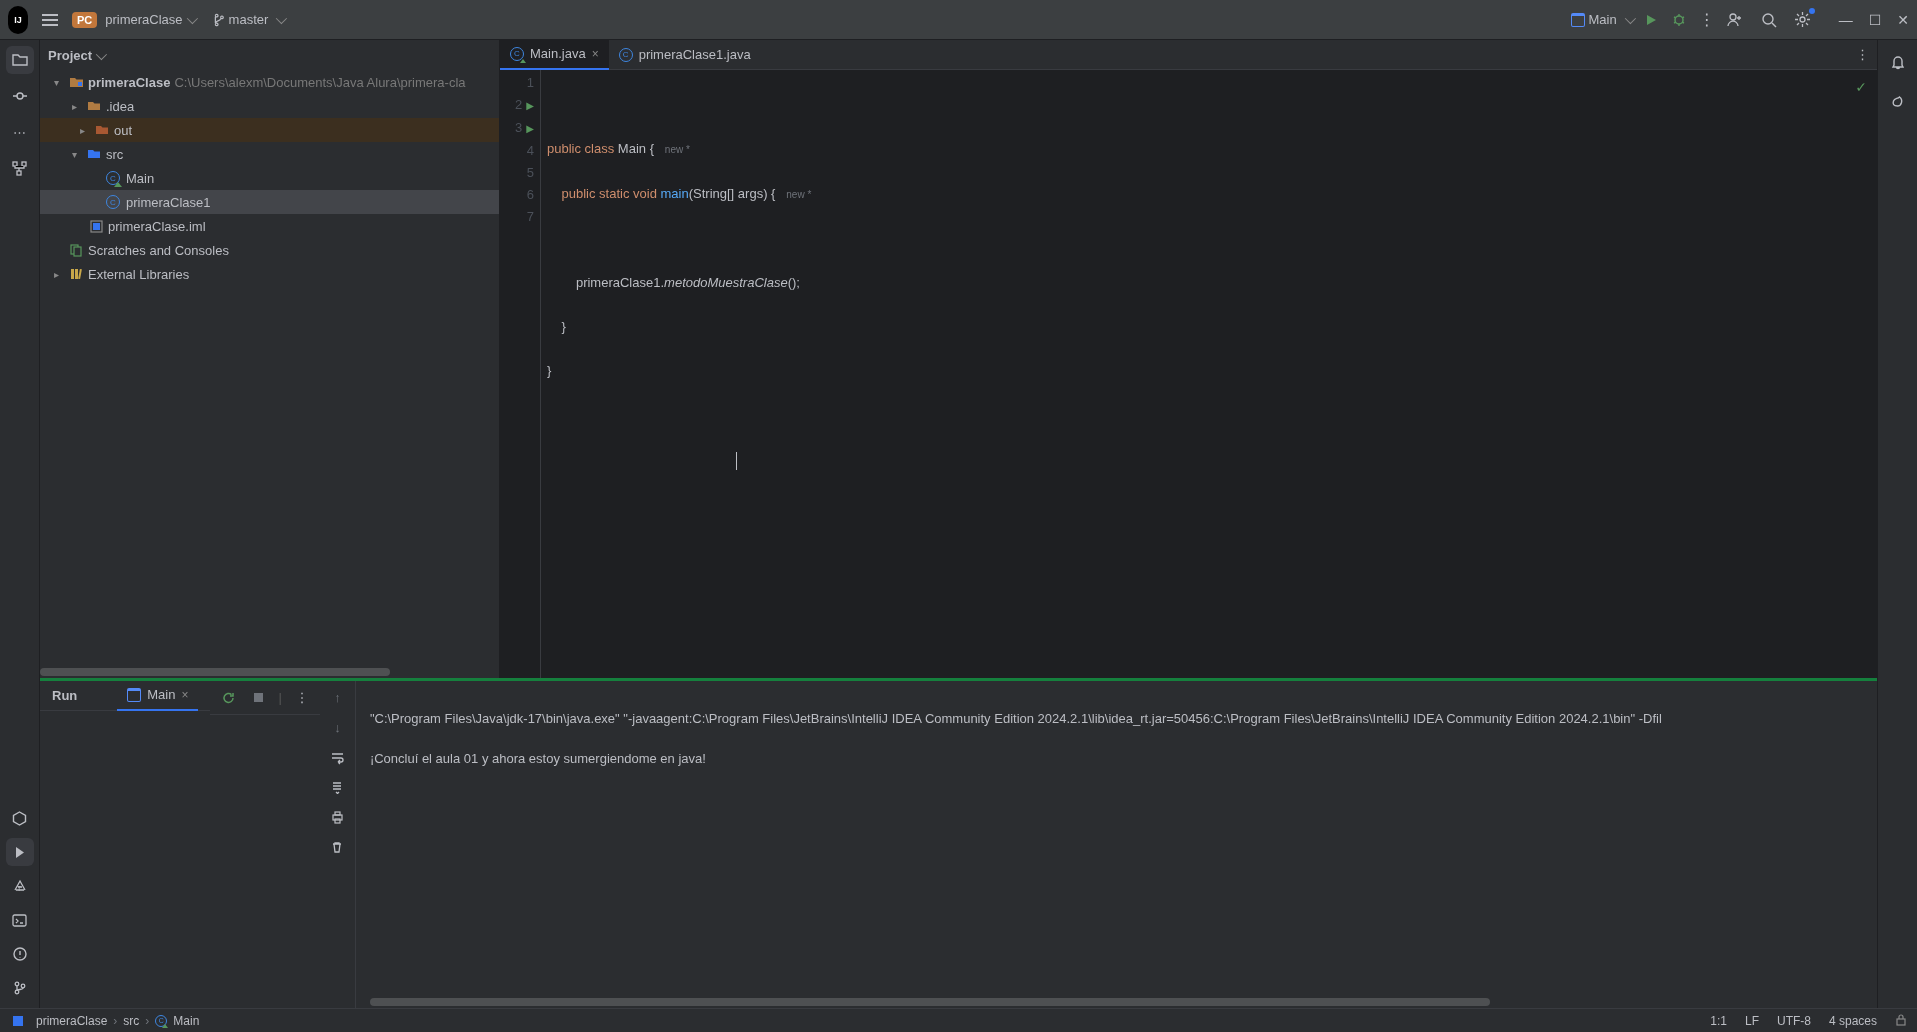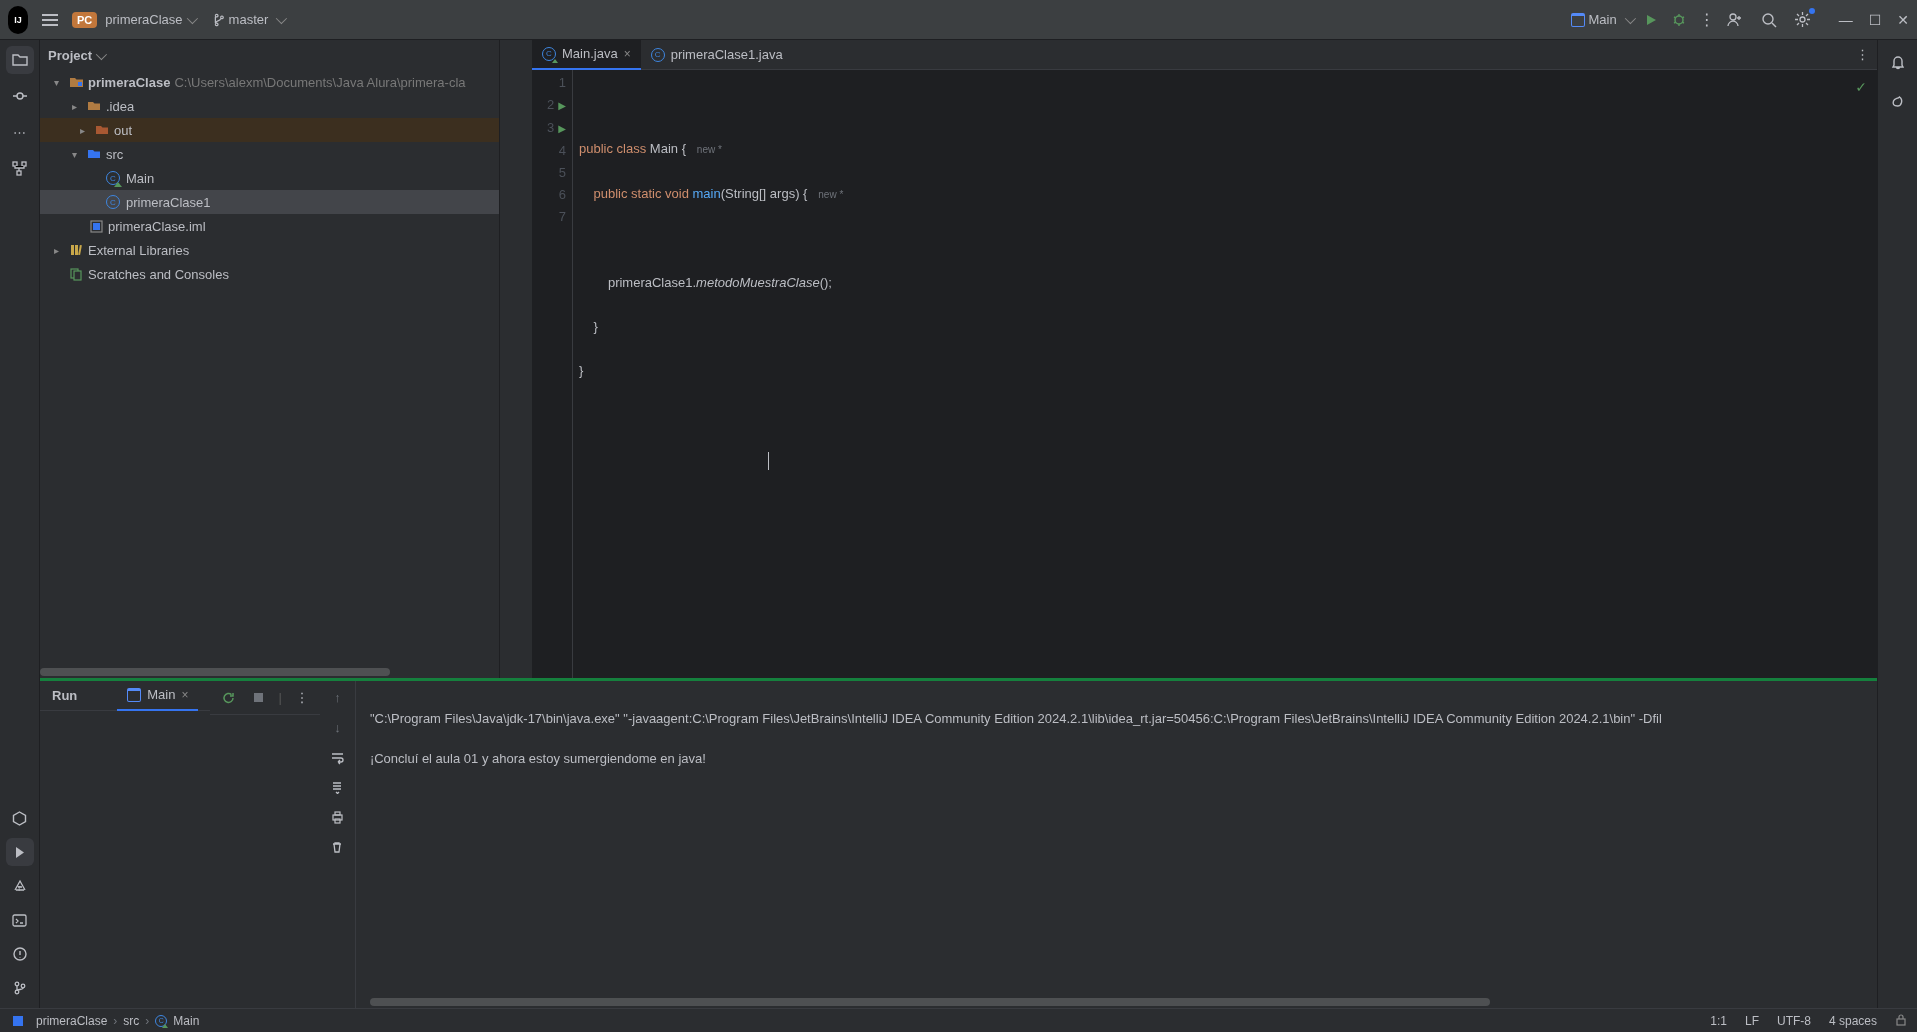--- a/index.html
+++ b/index.html
@@ -221,21 +221,21 @@
             <circle cx="5" cy="4" r="1.8" fill="none" stroke="#bcbec4" stroke-width="1.3"></circle>
             <circle cx="5" cy="12" r="1.8" fill="none" stroke="#bcbec4" stroke-width="1.3"></circle>
             <circle cx="11" cy="6" r="1.8" fill="none" stroke="#bcbec4" stroke-width="1.3"></circle>
             <path stroke="#bcbec4" stroke-width="1.3" d="M5 6v4M11 8c0 2-6 1-6 3"></path>
           </svg>
       </div>
     </div>
   </div>
 
   <div style="flex:1;display:flex;flex-direction:column;overflow:hidden;">
-    <div style="flex:1;display:flex;overflow:hidden;gap:32px;">
+    <div style="flex:1;display:flex;overflow:hidden;">
 
       <div class="project-panel">
         <div class="project-header">
           <span style="font-weight:600;"><span>Project</span><span class="chevron-down"></span></span>
         </div>
         <div class="tree">
           <div class="tree-row" style="padding-left:14px;">
             <span class="arrow expanded"></span>
             <span class="tree-icon folder-icon">
               <svg width="15" height="15" viewBox="0 0 15 15">
@@ -283,39 +283,39 @@
           </div>
           <div class="tree-row" style="padding-left:48px;">
             <span class="tree-icon">
                 <svg width="13" height="13" viewBox="0 0 13 13">
                   <rect x="1" y="1" width="11" height="11" fill="none" stroke="#888" stroke-width="1.2"></rect>
                   <rect x="3" y="3" width="7" height="7" fill="#3574f0"></rect>
                 </svg>
               </span>
             <span>primeraClase.iml</span>
           </div>
+          <div class="tree-row" style="padding-left:28px;">
+            <span class="tree-icon scratch-icon">
+                <svg width="14" height="14" viewBox="0 0 14 14">
+                  <rect x="2" y="2" width="7" height="9" fill="none" stroke="#57965c" stroke-width="1.2"></rect>
+                  <rect x="5" y="4" width="7" height="9" fill="#2b2d30" stroke="#57965c" stroke-width="1.2"></rect>
+                </svg>
+              </span>
+            <span>Scratches and Consoles</span>
+          </div>
           <div class="tree-row" style="padding-left:14px;">
             <span class="arrow collapsed"></span>
             <span class="tree-icon lib-icon">
                 <svg width="14" height="14" viewBox="0 0 14 14">
                   <rect x="2" y="2" width="3" height="10" fill="#c9a84a"></rect>
                   <rect x="6" y="2" width="3" height="10" fill="#c9a84a"></rect>
                   <rect x="10" y="2" width="2" height="10" fill="#c9a84a" transform="rotate(10 11 7)"></rect>
                 </svg>
               </span>
             <span>External Libraries</span>
-          </div>
-          <div class="tree-row" style="padding-left:28px;">
-            <span class="tree-icon scratch-icon">
-                <svg width="14" height="14" viewBox="0 0 14 14">
-                  <rect x="2" y="2" width="7" height="9" fill="none" stroke="#57965c" stroke-width="1.2"></rect>
-                  <rect x="5" y="4" width="7" height="9" fill="#2b2d30" stroke="#57965c" stroke-width="1.2"></rect>
-                </svg>
-              </span>
-            <span>Scratches and Consoles</span>
           </div>
           <div class="tree-scrollbar">
               <div class="tree-scrollbar-thumb"></div>
             </div>
         </div>
       </div>
 
       <div class="editor-area">
         <div class="editor-tabs">
           <div class="tab active">

